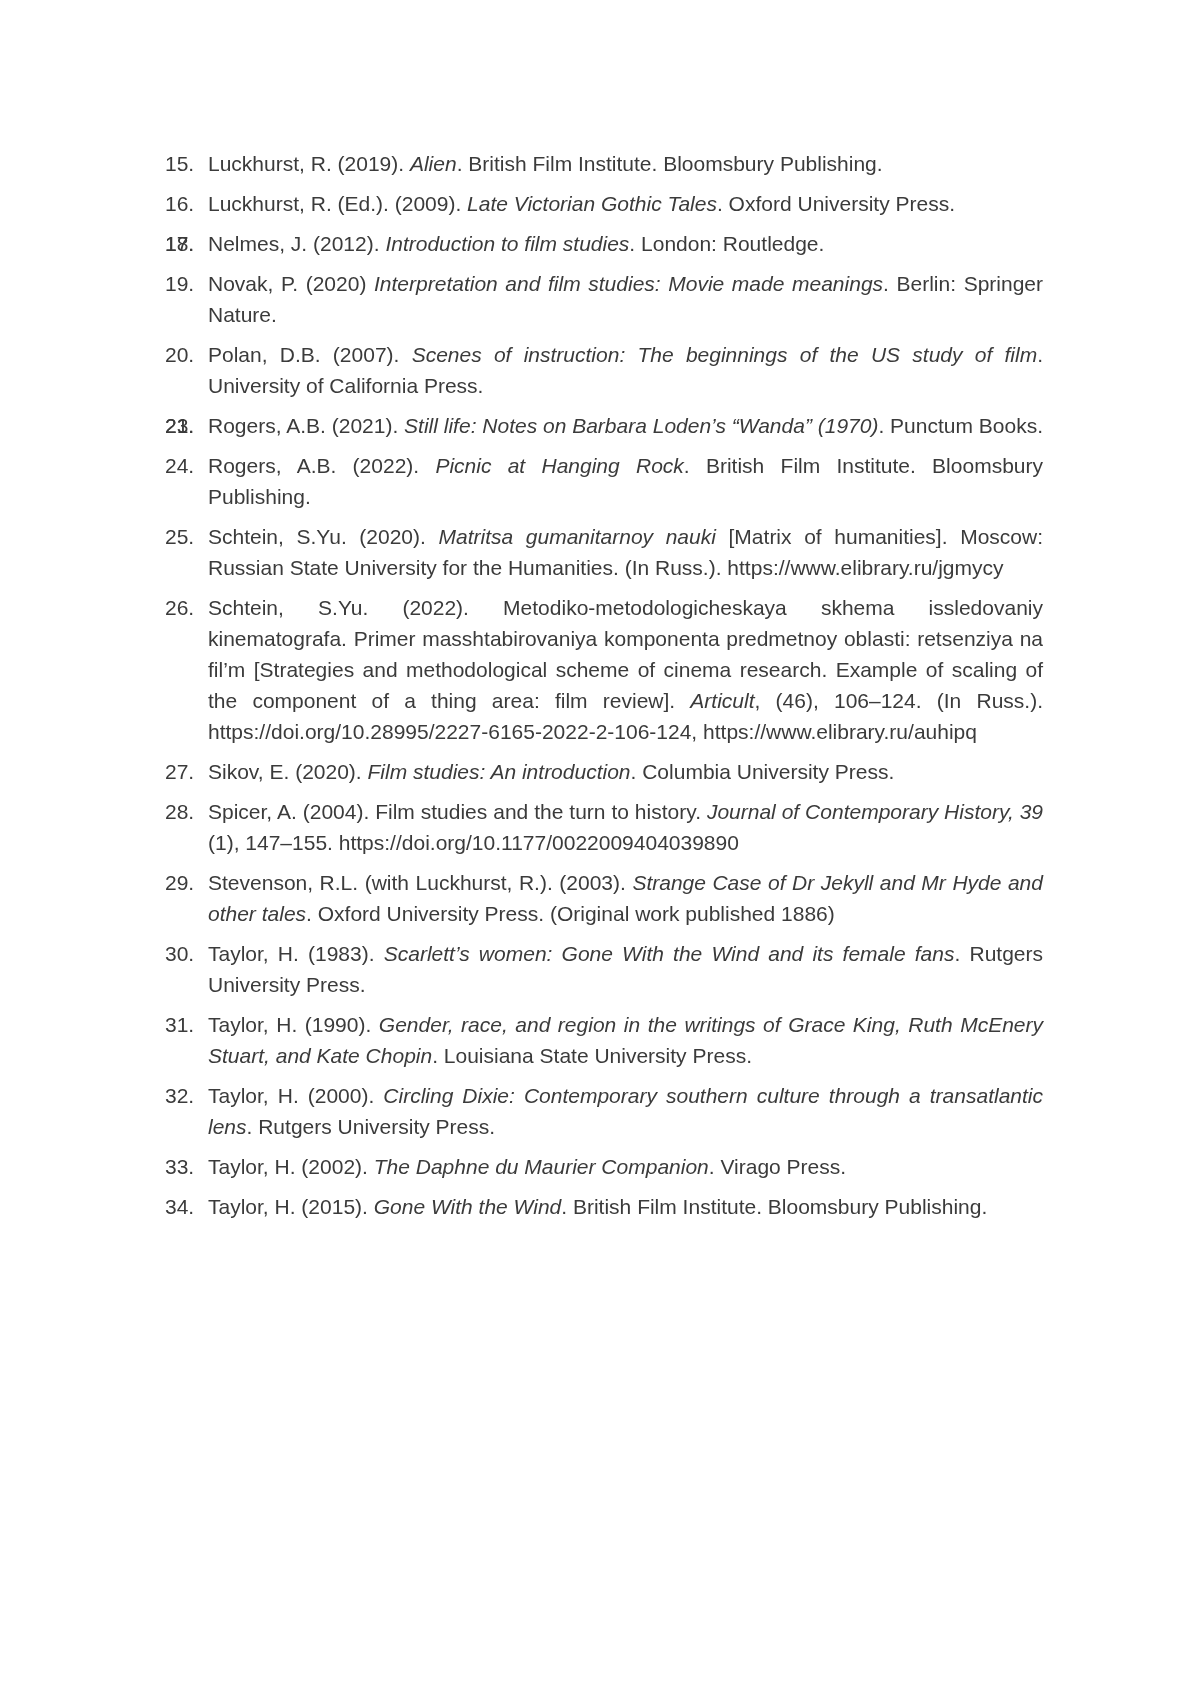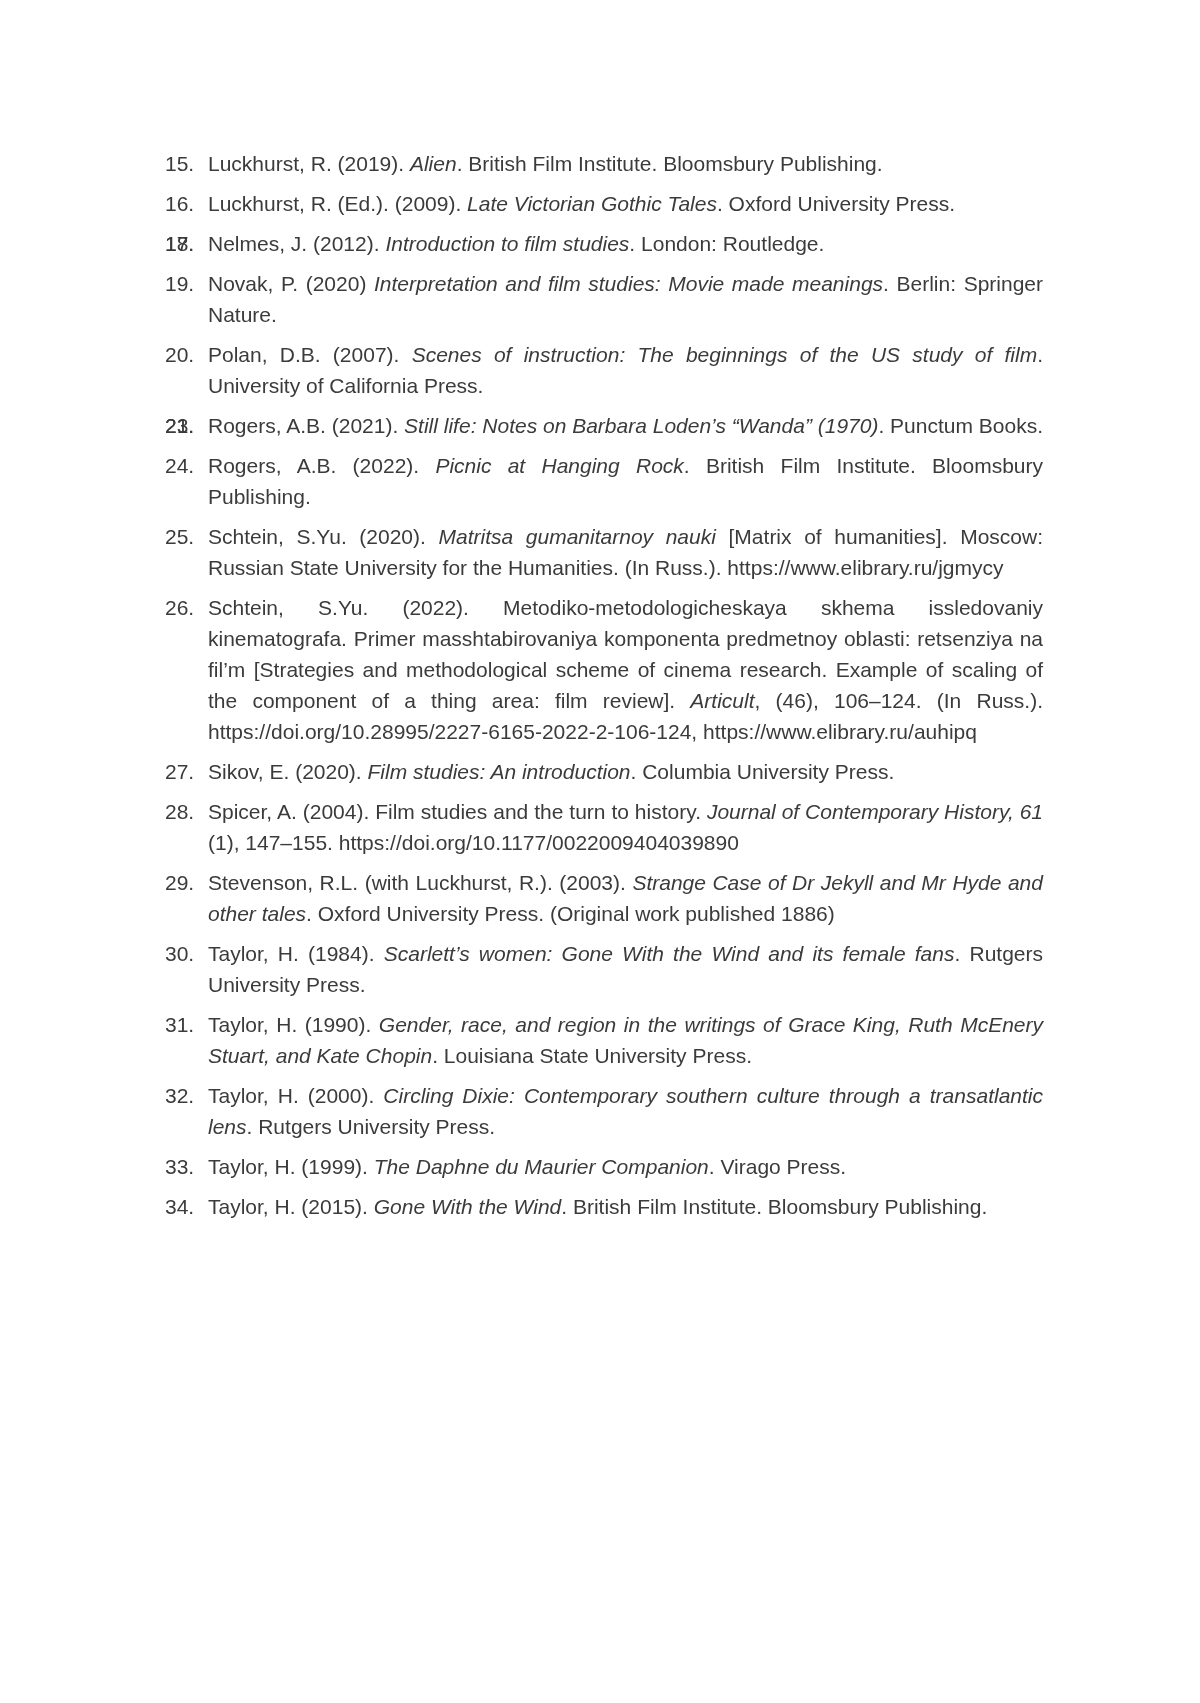--- a/index.html
+++ b/index.html
@@ -68,26 +68,26 @@
       <li class="ref"><span class="num">17.</span></li>
       <li class="ref"><span class="num">18.</span><span class="txt"><span>Nelmes, J. (2012). </span><em>Introduction to film studies</em><span>. London: Routledge.</span></span></li>
       <li class="ref"><span class="num">19.</span><span class="txt"><span>Novak, P. (2020) </span><em>Interpretation and film studies: Movie made meanings</em><span>. Berlin: Springer Nature.</span></span></li>
       <li class="ref"><span class="num">20.</span><span class="txt"><span>Polan, D.B. (2007). </span><em>Scenes of instruction: The beginnings of the US study of film</em><span>. University of California Press.</span></span></li>
       <li class="ref"><span class="num">21.</span></li>
       <li class="ref"><span class="num">23.</span><span class="txt"><span>Rogers, A.B. (2021). </span><em>Still life: Notes on Barbara Loden’s “Wanda” (1970)</em><span>. Punctum Books.</span></span></li>
       <li class="ref"><span class="num">24.</span><span class="txt"><span>Rogers, A.B. (2022). </span><em>Picnic at Hanging Rock</em><span>. British Film Institute. Bloomsbury Publishing.</span></span></li>
       <li class="ref"><span class="num">25.</span><span class="txt"><span>Schtein, S.Yu. (2020). </span><em>Matritsa gumanitarnoy nauki</em><span> [Matrix of humanities]. Moscow: Russian State University for the Humanities. (In Russ.). https://www.elibrary.ru/jgmycy</span></span></li>
       <li class="ref"><span class="num">26.</span><span class="txt"><span>Schtein, S.Yu. (2022). Metodiko-metodologicheskaya skhema issledovaniy kinematografa. Primer masshtabirovaniya komponenta predmetnoy oblasti: retsenziya na fil’m [Strategies and methodological scheme of cinema research. Example of scaling of the component of a thing area: film review]. </span><em>Articult</em><span>, (46), 106–124. (In Russ.). https://doi.org/10.28995/2227-6165-2022-2-106-124, https://www.elibrary.ru/auhipq</span></span></li>
       <li class="ref"><span class="num">27.</span><span class="txt"><span>Sikov, E. (2020). </span><em>Film studies: An introduction</em><span>. Columbia University Press.</span></span></li>
-      <li class="ref"><span class="num">28.</span><span class="txt"><span>Spicer, A. (2004). Film studies and the turn to history. </span><em>Journal of Contemporary History, 61</em><span> (1), 147–155. https://doi.org/10.1177/0022009404039890</span></span></li>
+      <li class="ref"><span class="num">28.</span><span class="txt"><span>Spicer, A. (2004). Film studies and the turn to history. </span><em>Journal of Contemporary History, 39</em><span> (1), 147–155. https://doi.org/10.1177/0022009404039890</span></span></li>
       <li class="ref"><span class="num">29.</span><span class="txt"><span>Stevenson, R.L. (with Luckhurst, R.). (2003). </span><em>Strange Case of Dr Jekyll and Mr Hyde and other tales</em><span>. Oxford University Press. (Original work published 1886)</span></span></li>
-      <li class="ref"><span class="num">30.</span><span class="txt"><span>Taylor, H. (1984). </span><em>Scarlett’s women: Gone With the Wind and its female fans</em><span>. Rutgers University Press.</span></span></li>
+      <li class="ref"><span class="num">30.</span><span class="txt"><span>Taylor, H. (1983). </span><em>Scarlett’s women: Gone With the Wind and its female fans</em><span>. Rutgers University Press.</span></span></li>
       <li class="ref"><span class="num">31.</span><span class="txt"><span>Taylor, H. (1990). </span><em>Gender, race, and region in the writings of Grace King, Ruth McEnery Stuart, and Kate Chopin</em><span>. Louisiana State University Press.</span></span></li>
       <li class="ref"><span class="num">32.</span><span class="txt"><span>Taylor, H. (2000). </span><em>Circling Dixie: Contemporary southern culture through a transatlantic lens</em><span>. Rutgers University Press.</span></span></li>
-      <li class="ref"><span class="num">33.</span><span class="txt"><span>Taylor, H. (1999). </span><em>The Daphne du Maurier Companion</em><span>. Virago Press.</span></span></li>
+      <li class="ref"><span class="num">33.</span><span class="txt"><span>Taylor, H. (2002). </span><em>The Daphne du Maurier Companion</em><span>. Virago Press.</span></span></li>
       <li class="ref"><span class="num">34.</span><span class="txt"><span>Taylor, H. (2015). </span><em>Gone With the Wind</em><span>. British Film Institute. Bloomsbury Publishing.</span></span></li>
     </ol>
 
   <div class="footer-rule" style="background: rgb(30, 30, 30);"></div>
 
   <div class="footer" style="color: rgb(140, 154, 161);">
     <span class="f-left">НАУКА ТЕЛЕВИДЕНИЯ 21 (2), 2025</span>
     <span class="f-center">36</span>
     <span class="f-right">THE ART AND SCIENCE OF TELEVISION</span>
   </div>

